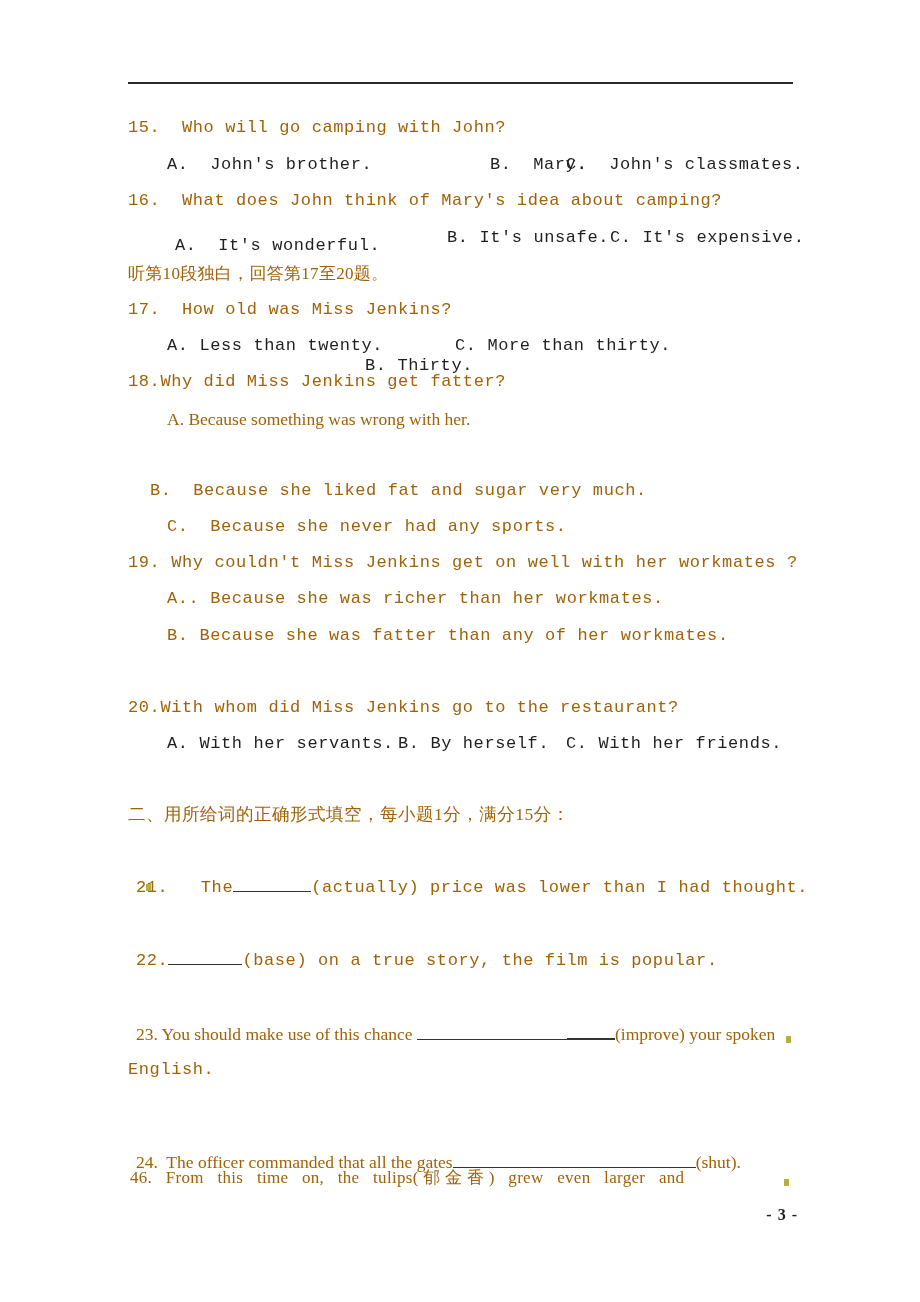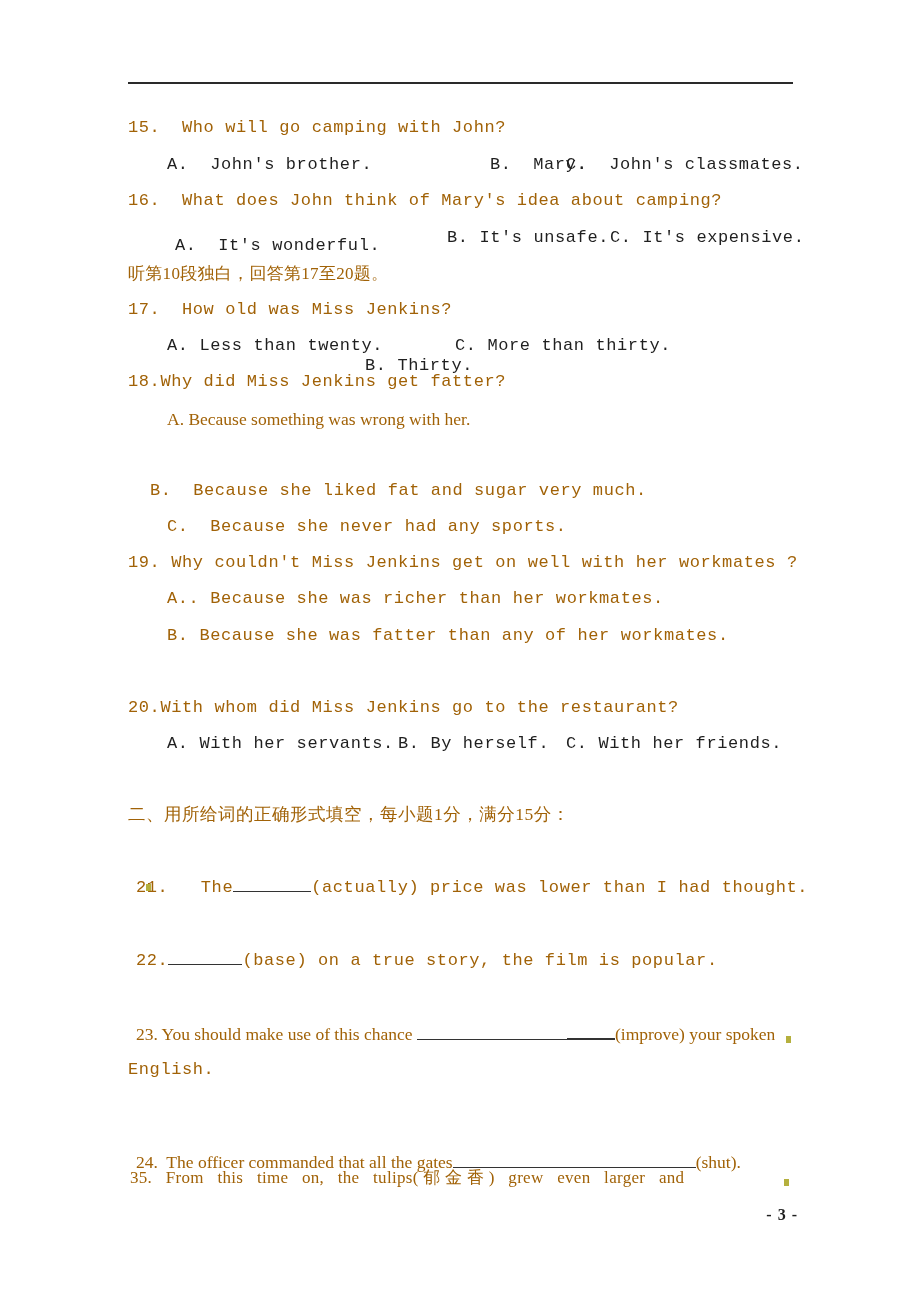--- a/index.html
+++ b/index.html
@@ -160,18 +160,18 @@
   <div class="artifact" style="left:146px; top:884px;"></div>
 
   <div class="line" style="left:136px; top:951px;"><span>22.</span><span class="blank" style="width:74px;"></span><span>(base) on a true story, the film is popular.</span></div>
 
   <div class="line mono-tight" style="left:136px; top:1024px;"><span>23. You should make use of this chance </span><span class="blank" style="width:150px;"></span><span class="blank-thick" style="width:48px;"></span><span>(improve) your spoken</span></div>
   <div class="artifact" style="left:786px; top:1036px;"></div>
   <div class="line" style="left:128px; top:1060px;">English.</div>
 
   <div class="line mono-tight" style="left:136px; top:1152px;"><span>24.  The officer commanded that all the gates</span><span class="blank" style="width:243px;"></span><span>(shut).</span></div>
 
-  <div class="line cn" style="left:130px; top:1168px;">35.   From   this   time   on,   the   tulips( 郁 金 香 )   grew   even   larger   and</div>
+  <div class="line cn" style="left:130px; top:1168px;">46.   From   this   time   on,   the   tulips( 郁 金 香 )   grew   even   larger   and</div>
   <div class="artifact" style="left:784px; top:1179px;"></div>
 
   <div class="page-number">- 3 -</div>
 
 </div>
 
 </body></html>

